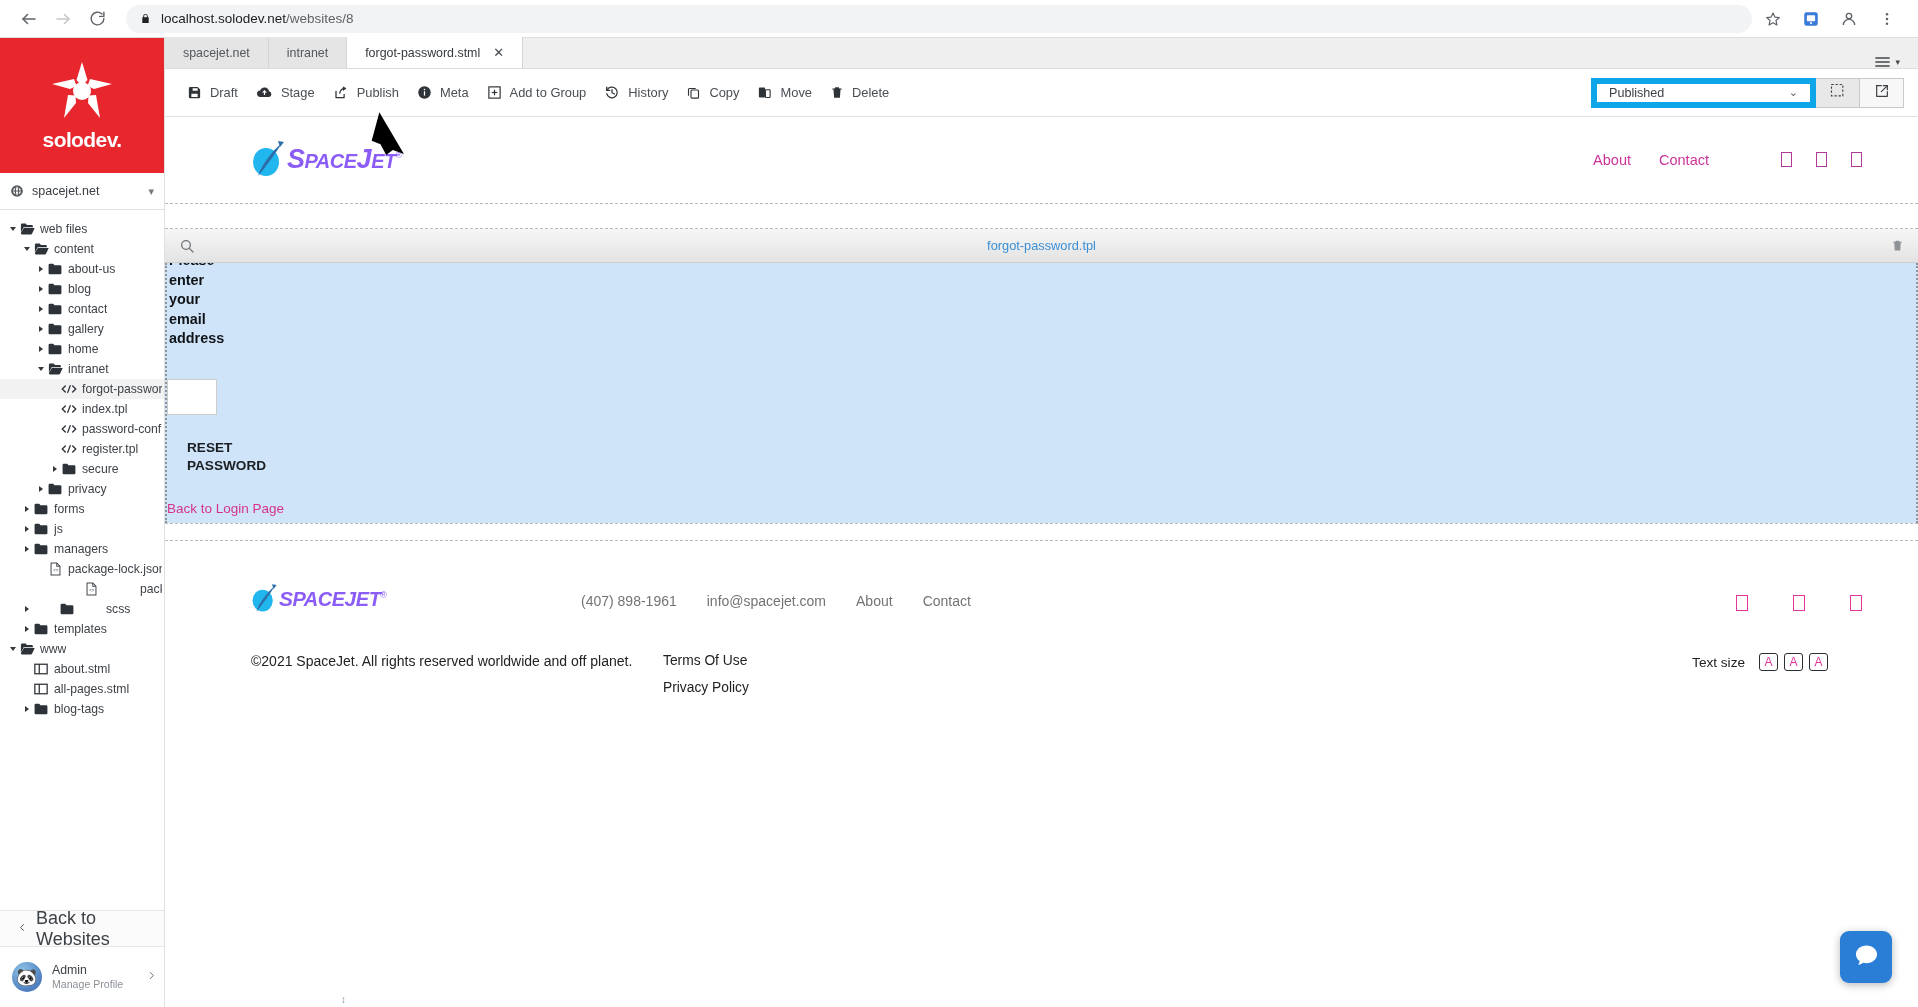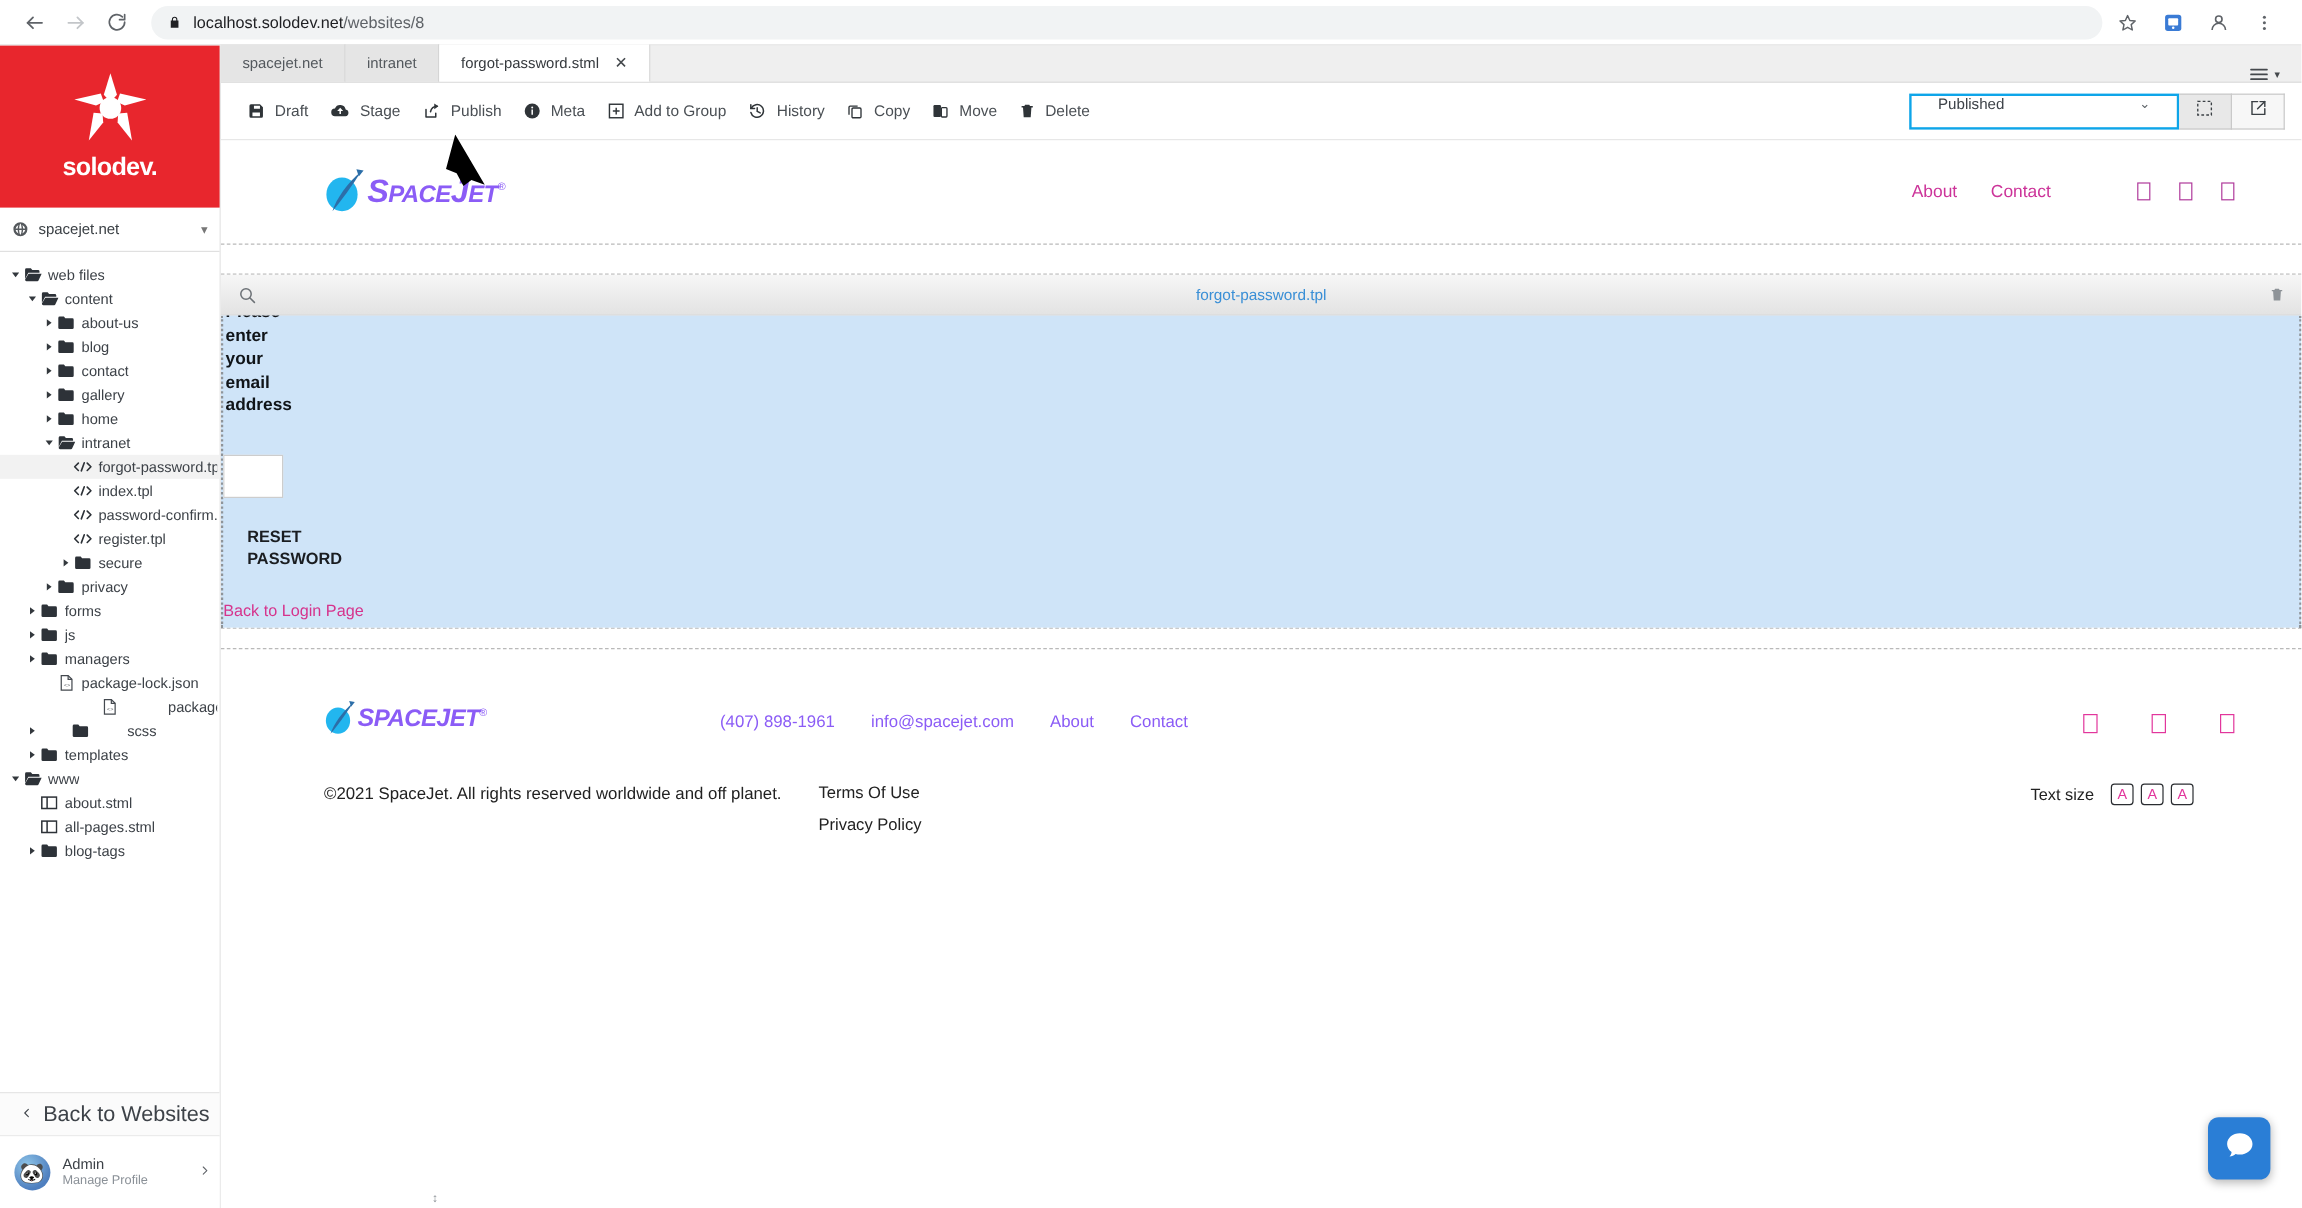--- a/index.html
+++ b/index.html
@@ -50,21 +50,21 @@
     width: 26px; height: 26px;
     display: flex; align-items: center; justify-content: center;
     color: #5f6368;
   }
 
   
   .shell { display: flex; height: 969px; }
 
   
   .sidebar {
-    width: 184px;
+    width: 165px;
     background: #ffffff;
     border-right: 1px solid #e0e0e0;
     display: flex;
     flex-direction: column;
     position: relative;
   }
   .logo-block {
     height: 135px;
     background: #e8262d;
     display: flex;
@@ -194,25 +194,25 @@
     font-size: 12.9px;
     color: #4a4f54;
     padding: 6px 14px 6px 4px;
     white-space: nowrap;
   }
   .tb-ic { display: flex; align-items: center; color: #2f3438; }
   .tb-right { margin-left: auto; display: flex; align-items: center; }
   .status-select {
     width: 225px;
     height: 30px;
-    border: 2px solid #0ea5e9;
+    border: 6px solid #0ea5e9;
     background: #fff;
     display: flex;
-    align-items: flex-start;
-    padding: 0 22px;
+    align-items: center;
+    padding: 0 12px;
     font-size: 12.6px;
     color: #3d4248;
   }
   .status-select .caret { margin-left: auto; color: #5a5f64; font-size: 11px; }
   .sq-btn {
     width: 44px; height: 30px;
     border: 1px solid #c9c9c9;
     border-left: none;
     background: #e8e8e8;
     display: flex; align-items: center; justify-content: center;
@@ -318,21 +318,21 @@
     border-bottom: 1px dashed #b9b9b9;
     height: 18px;
     background: #ffffff;
   }
 
   .footer { padding: 42px 56px 0 86px; }
   .foot-top { display: flex; align-items: flex-start; }
   .foot-logo { flex: 0 0 330px; }
   .sj-word-sm { font-size: 21px; }
   .foot-contact { display: flex; align-items: center; gap: 30px; font-size: 14px; color: #222; padding-top: 10px; }
-  .foot-contact .lk { color: #8b5cf6; text-decoration: none; }
+  .foot-contact .lk { color: #737373; text-decoration: none; }
   .foot-social { margin-left: auto; display: flex; gap: 45px; padding-top: 12px; }
   .tofu-pink { width: 12px; height: 16px; border: 1.5px solid #e2369c; }
 
   .foot-bottom { display: flex; align-items: flex-start; margin-top: 38px; }
   .copyright { flex: 0 0 412px; font-size: 14px; color: #222; }
   .foot-links { display: flex; flex-direction: column; gap: 12px; font-size: 13.8px; }
   .foot-links a { color: #222; text-decoration: none; }
   .textsize { margin-left: auto; display: flex; align-items: center; gap: 14px; padding-right: 34px; }
   .textsize-label { font-size: 13.6px; color: #222; }
   .ts-btns { display: flex; gap: 6px; }

